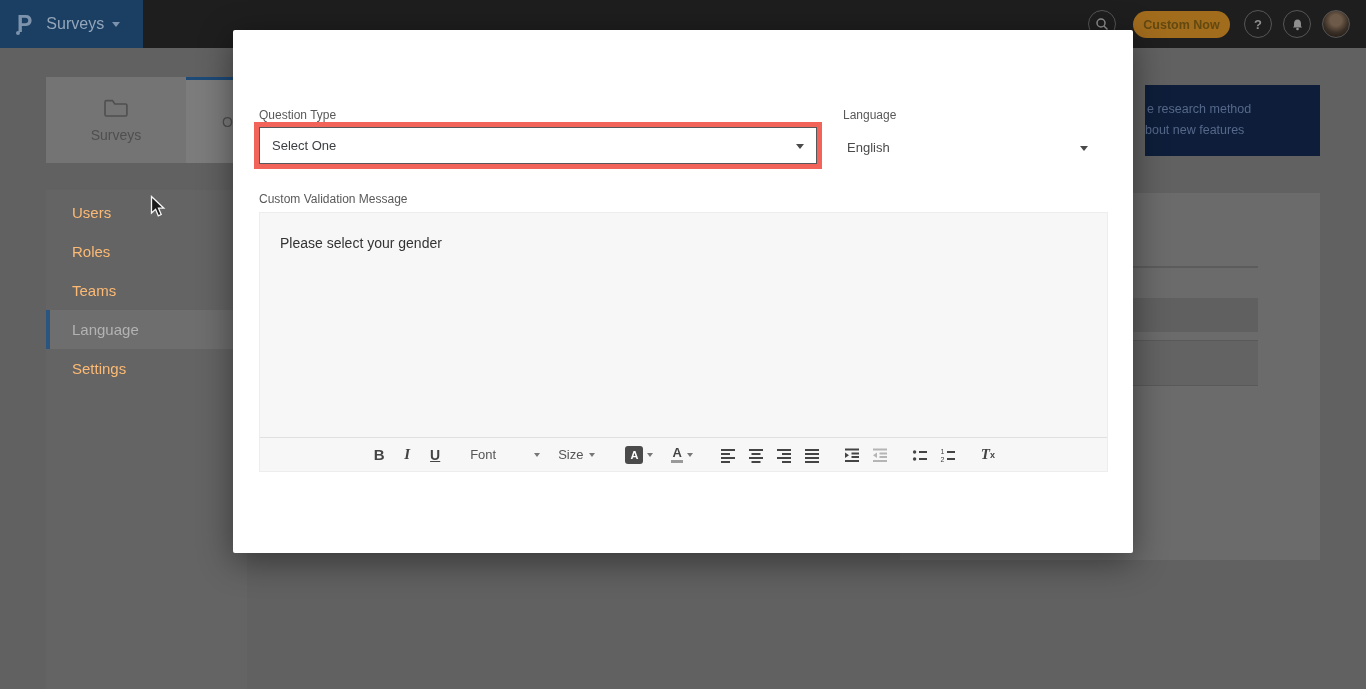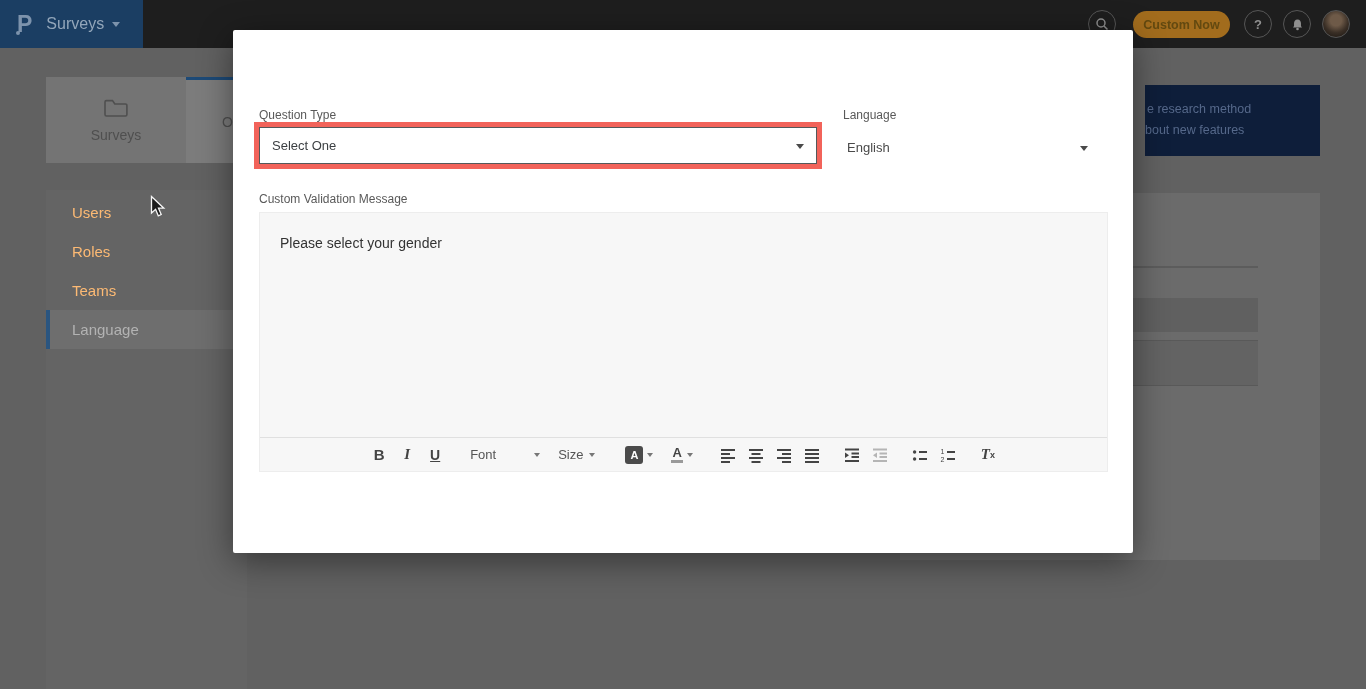--- a/index.html
+++ b/index.html
@@ -134,20 +134,23 @@
       </div>
     <div class="side-item">
         <span>Roles</span>
       </div>
     <div class="side-item">
         <span>Teams</span>
       </div>
     <div class="side-item selected">
         <span>Language</span>
       </div>
+    <div class="side-item">
+        <span>Settings</span>
+      </div>
   </div>
 
   <div class="right-card">
     <div class="rc-divider"></div>
     <div class="rc-bar1"></div>
     <div class="rc-bar2"></div>
   </div>
 
   <div class="modal">
 

